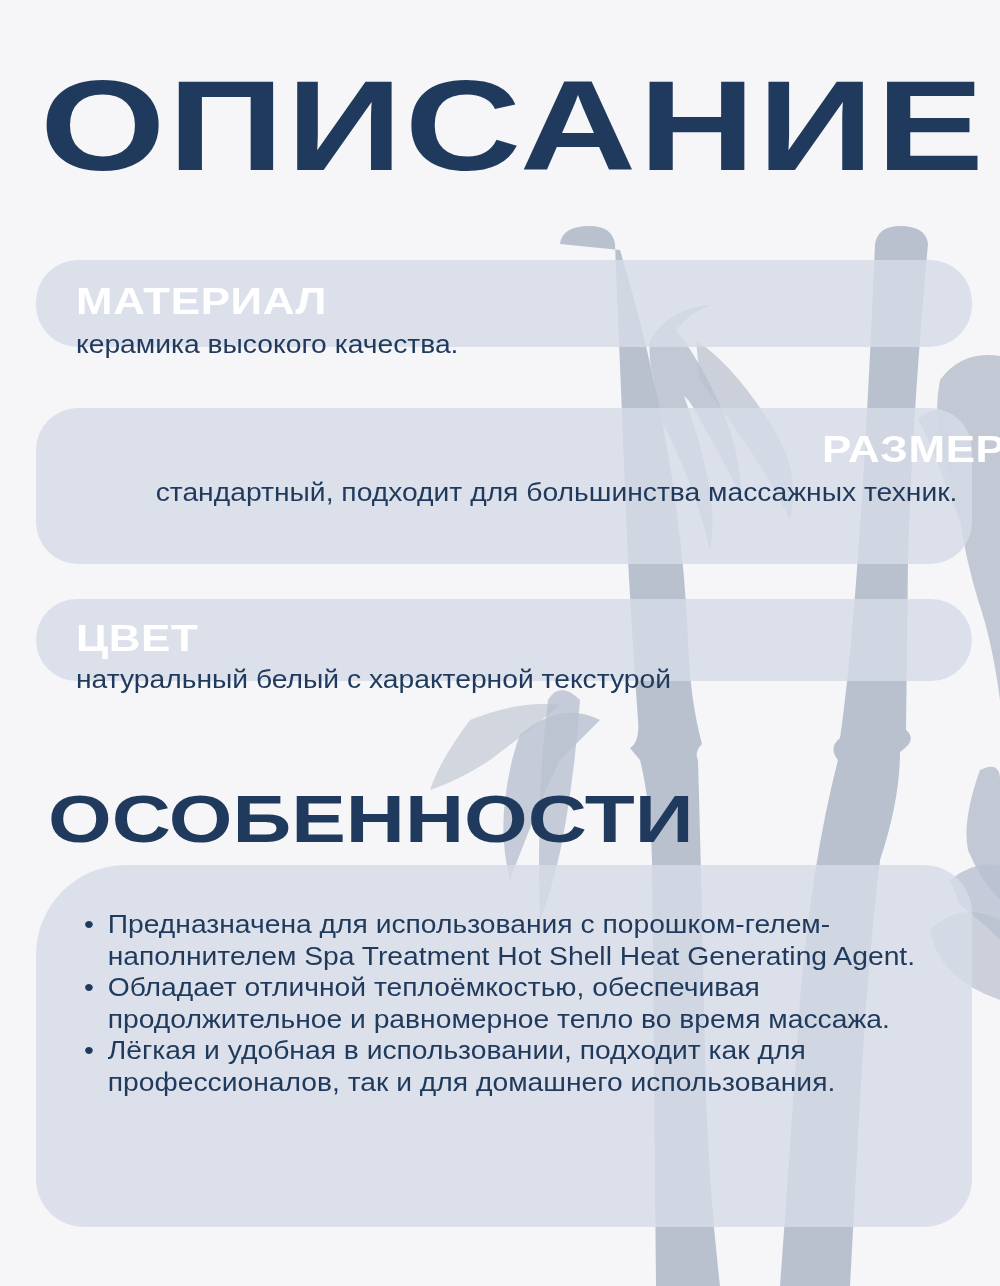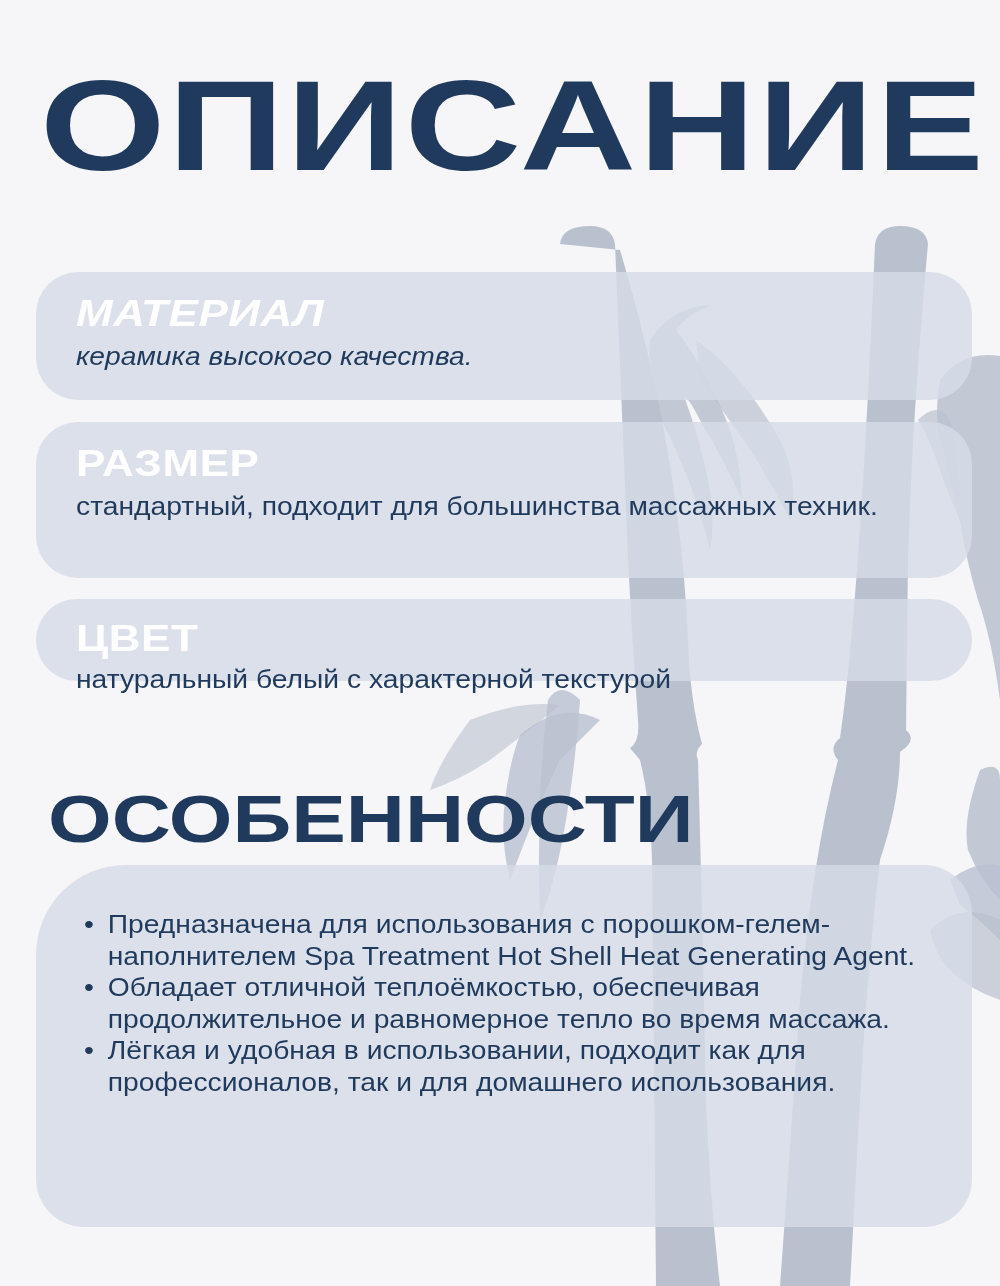--- a/index.html
+++ b/index.html
@@ -55,25 +55,25 @@
     letter-spacing: 0.5px;
   }
   .card .value {
     font-size: 25px;
     color: #1f3a5c;
     line-height: 32px;
     transform: scaleX(1.13);
     transform-origin: left top;
     width: 780px;
   }
-  .card-material { top: 272px; height: 128px; font-style: italic; }
+  .card-material { top: 260px; height: 87px; }
   .card-material .label { margin-top: 24px; }
   .card-material .value { margin-top: 8px; }
 
-  .card-size { top: 422px; height: 156px; }
+  .card-size { top: 408px; height: 156px; text-align: right; }
   .card-size .label { margin-top: 24px; }
   .card-size .value { margin-top: 8px; }
 
   .card-color { top: 599px; height: 82px; }
   .card-color .label { margin-top: 22px; }
   .card-color .value { margin-top: 6px; }
 
   .card-features {
     top: 865px; height: 362px;
     border-radius: 90px 48px 48px 48px;

